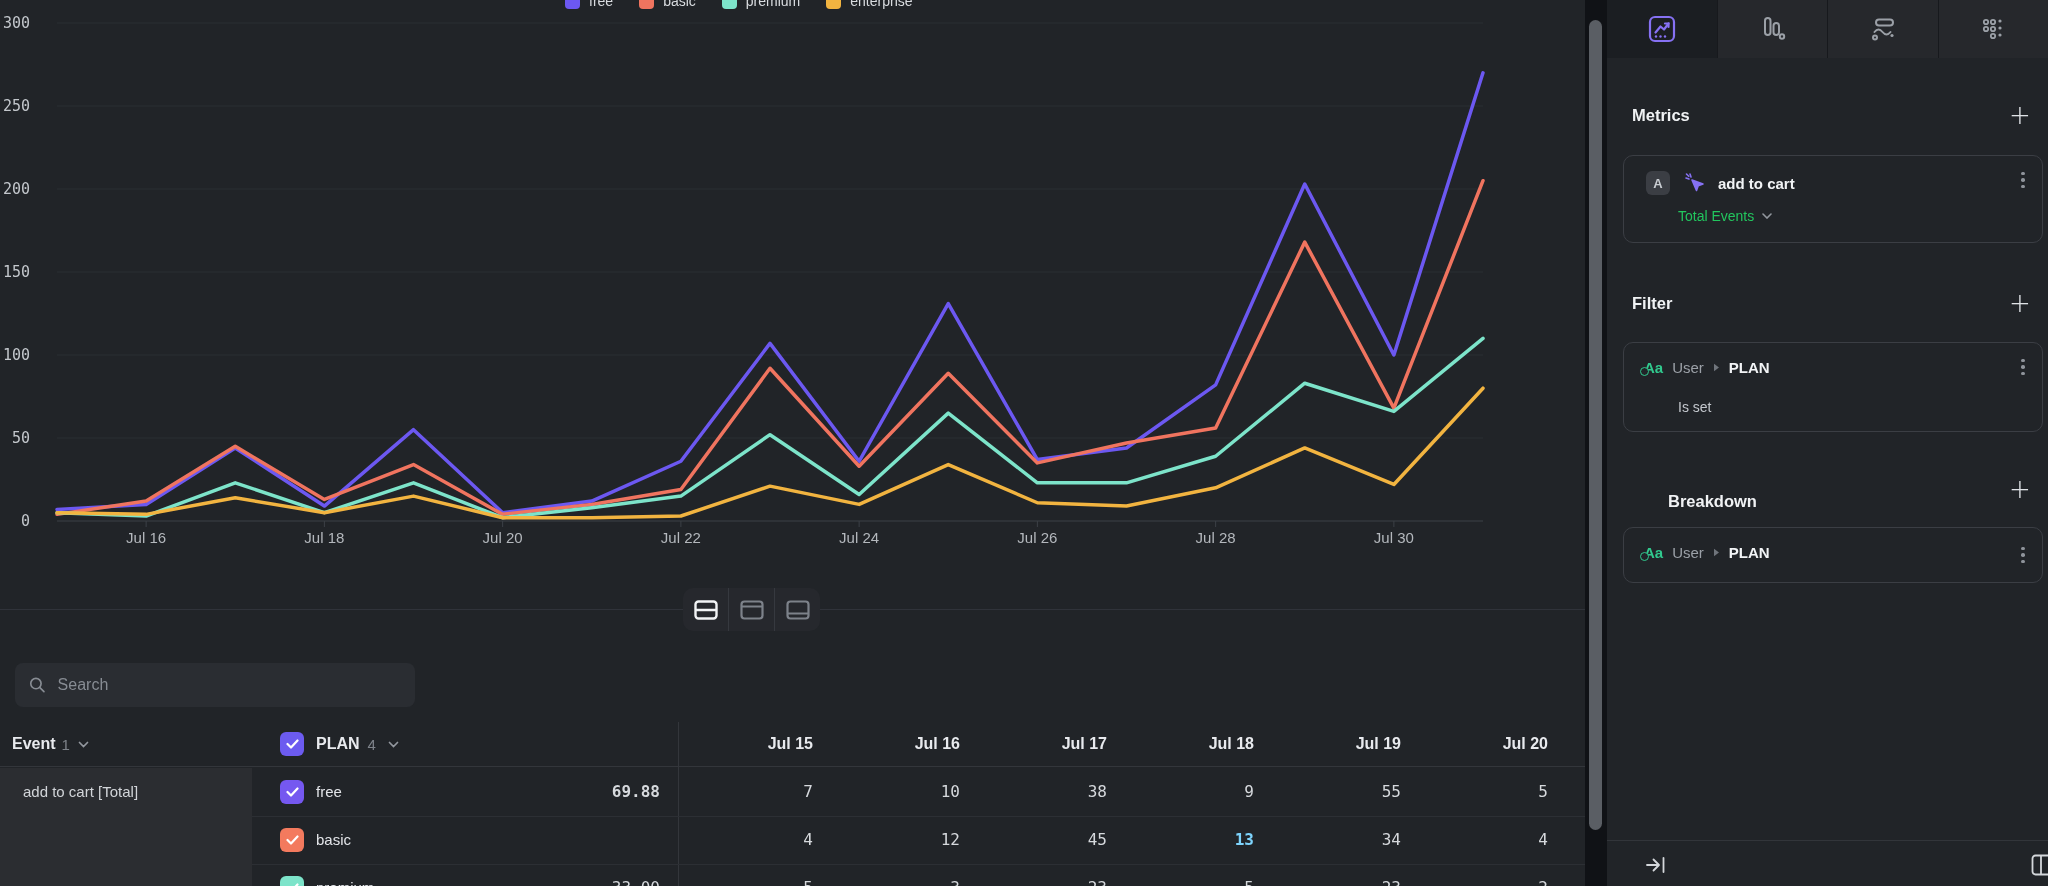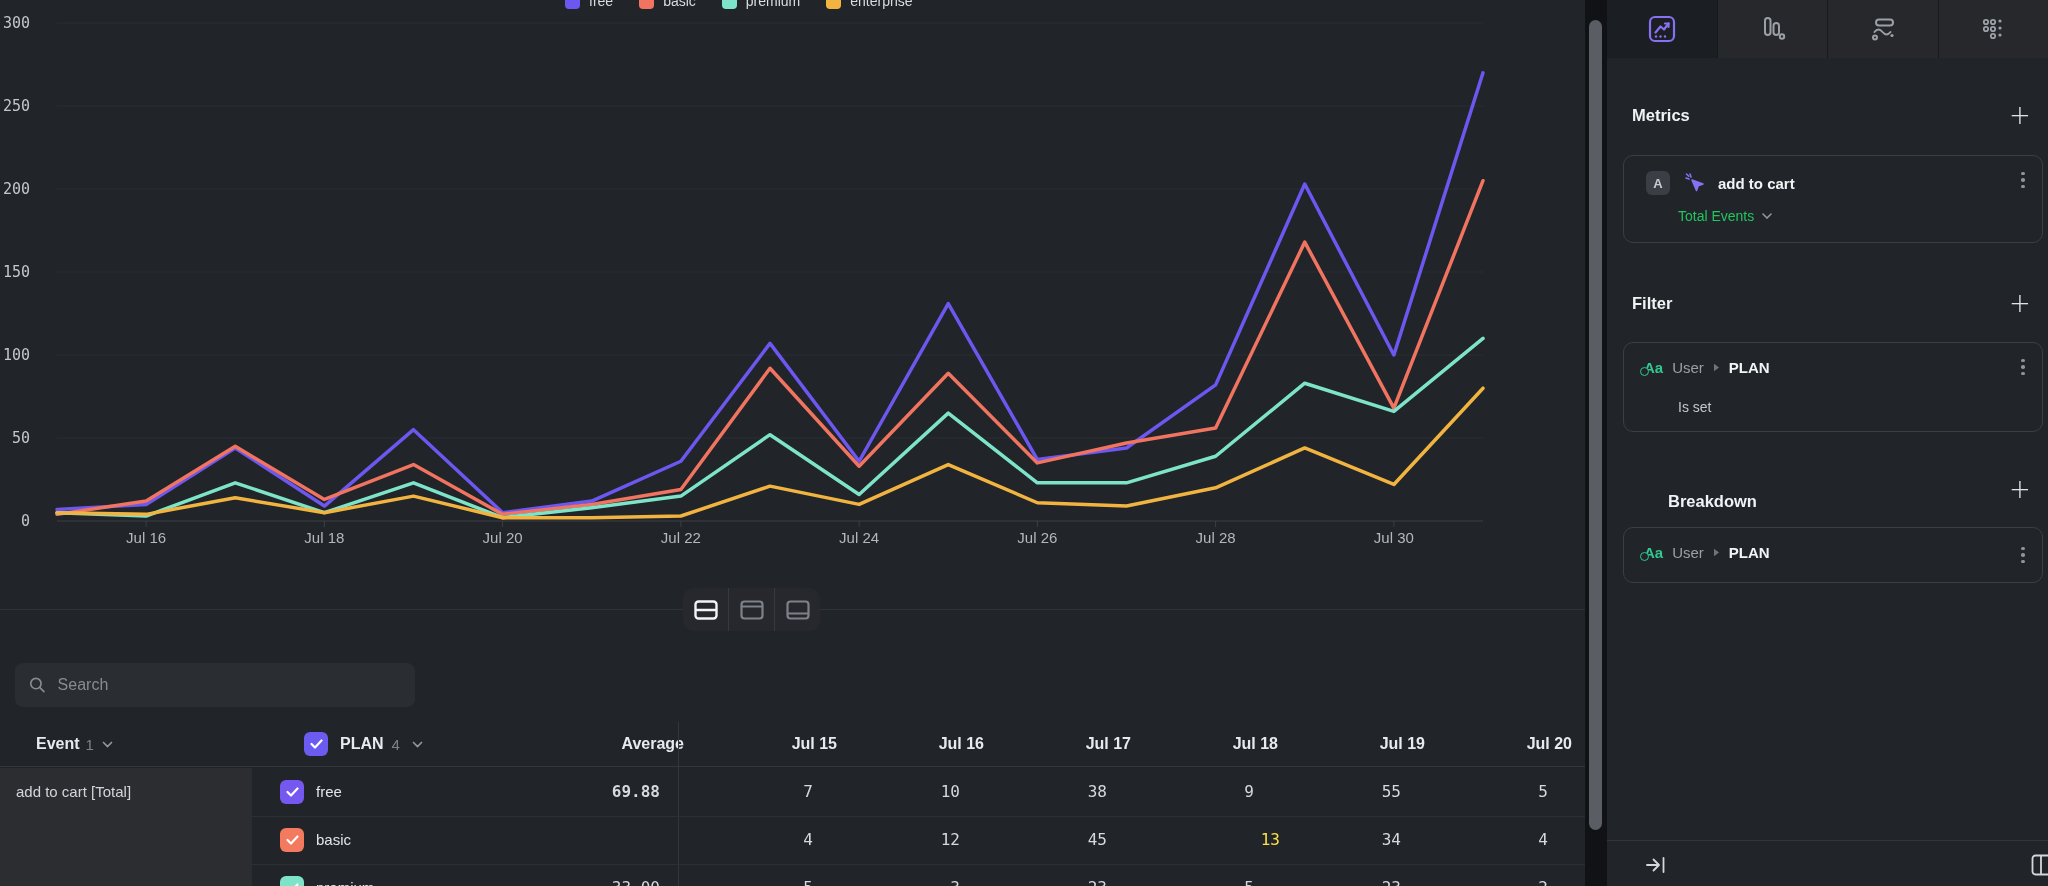--- a/index.html
+++ b/index.html
@@ -14,29 +14,29 @@
   #chart-divider { position:absolute; left:0; top:609px; width:1585px; height:1px; background:#30333a; }
   #layout-switcher { position:absolute; left:683px; top:588px; width:137px; height:43px;
       background:#26282d; border-radius:10px; display:flex; overflow:hidden; }
   .layout-btn { flex:1; display:flex; align-items:center; justify-content:center; cursor:pointer; }
   .layout-btn + .layout-btn { border-left:1px solid #36393f; }
   #search-box { position:absolute; left:15px; top:663px; width:400px; height:44px; background:#2a2d32;
       border-radius:8px; display:flex; align-items:center; padding:0 14px; gap:12px; }
   #search-box input { background:transparent; border:none; outline:none; color:#d7dade;
       font-size:16px; font-family:"Liberation Sans",sans-serif; width:100%; }
   #search-box input::placeholder { color:#878c93; }
-  #table-header { position:absolute; left:0; top:722px; width:1585px; height:44px;margin-left:24px; }
+  #table-header { position:absolute; left:0; top:722px; width:1585px; height:44px; }
   .hdr-text { color:#e8eaee; font-size:16px; font-weight:600; }
   .hdr-count { color:#7e838a; font-weight:400; margin-left:6px; font-size:15px; }
   .cell-right { position:absolute; text-align:right; top:0; height:44px; line-height:44px; }
   #header-divider { position:absolute; left:0; top:766px; width:1585px; height:1px; background:#33363b; }
   #vcol-divider { position:absolute; left:678px; top:722px; width:1px; height:164px; background:#33363b; }
   .row-divider { position:absolute; left:252px; width:1333px; height:1px; background:#2c2f34; }
   #event-col-panel { position:absolute; left:0; top:768px; width:252px; height:118px; background:#2b2d31; }
-  #event-row-label { position:absolute; left:16px; top:0; height:48px; line-height:48px;
+  #event-row-label { position:absolute; left:23px; top:0; height:48px; line-height:48px;
       color:#d2d5d9; font-size:15px;text-align:right; }
   .trow { position:absolute; left:0; width:1585px; height:48px; }
   .checkbox { width:24px; height:24px; border-radius:6px; display:flex; align-items:center;
       justify-content:center; }
   .mono { font-family:"DejaVu Sans Mono", monospace; }
   #scroll-gap { position:absolute; left:1585px; top:0; width:22px; height:886px; background:#101216; }
   #scroll-thumb { position:absolute; left:4px; top:20px; width:13px; height:810px; border-radius:7px; background:#5a5e64; }
   #sidebar { position:absolute; left:1607px; top:0; width:441px; height:886px; background:#212428; overflow:hidden; }
   #tabbar { position:absolute; left:0; top:0; width:441px; height:58px; display:flex; background:#26282c; }
   .tab { flex:1; display:flex; align-items:center; justify-content:center; cursor:pointer; }
@@ -165,21 +165,20 @@
         <svg width="13" height="10" viewBox="0 0 13 10">
             <path d="M1.5 5 L5 8.5 L11.5 1.5" fill="none" stroke="#fff" stroke-width="2.2" stroke-linecap="round" stroke-linejoin="round"></path>
           </svg>
       </span>
       <span class="hdr-text">PLAN</span>
       <span class="hdr-count" style="margin-left:-4px;">4</span>
       <svg width="11" height="7" viewBox="0 0 11 7">
           <path d="M1.5 1.5 L5.5 5.5 L9.5 1.5" fill="none" stroke="#92979e" stroke-width="1.7" stroke-linecap="round"></path>
         </svg>
     </div>
-    <div class="cell-right hdr-text" style="left:480px; width:180px;">Average</div>
     <div id="date-headers">
         <div class="cell-right hdr-text" style="left: 680px; width: 133px;">Jul 15</div>
         <div class="cell-right hdr-text" style="left: 827px; width: 133px;">Jul 16</div>
         <div class="cell-right hdr-text" style="left: 974px; width: 133px;">Jul 17</div>
         <div class="cell-right hdr-text" style="left: 1121px; width: 133px;">Jul 18</div>
         <div class="cell-right hdr-text" style="left: 1268px; width: 133px;">Jul 19</div>
         <div class="cell-right hdr-text" style="left: 1415px; width: 133px;">Jul 20</div>
       </div>
   </div>
 
@@ -203,21 +202,21 @@
       <div class="trow" style="top: 816px;">
         <span class="checkbox" style="position: absolute; left: 280px; top: 12px; background: rgb(243, 122, 94);">
           <svg width="13" height="10" viewBox="0 0 13 10">
             <path d="M1.5 5 L5 8.5 L11.5 1.5" fill="none" stroke="#fff" stroke-width="2.2" stroke-linecap="round" stroke-linejoin="round"></path>
           </svg>
         </span>
         <span style="position: absolute; left: 316px; top: 0px; height: 48px; line-height: 48px; color: rgb(227, 229, 233); font-size: 15px;">basic</span>
         <span class="cell-right mono" style="left: 680px; width: 133px; height: 48px; line-height: 48px; color: rgb(214, 217, 221); font-size: 16px;">4</span>
         <span class="cell-right mono" style="left: 827px; width: 133px; height: 48px; line-height: 48px; color: rgb(214, 217, 221); font-size: 16px;">12</span>
         <span class="cell-right mono" style="left: 974px; width: 133px; height: 48px; line-height: 48px; color: rgb(214, 217, 221); font-size: 16px;">45</span>
-        <span class="cell-right mono" style="left: 1147px; width: 133px; height: 48px; line-height: 48px; color: #fde047; font-size: 16px;">13</span>
+        <span class="cell-right mono" style="left: 1121px; width: 133px; height: 48px; line-height: 48px; color: #7dd3fc; font-size: 16px; font-weight: bold;">13</span>
         <span class="cell-right mono" style="left: 1268px; width: 133px; height: 48px; line-height: 48px; color: rgb(214, 217, 221); font-size: 16px;">34</span>
         <span class="cell-right mono" style="left: 1415px; width: 133px; height: 48px; line-height: 48px; color: rgb(214, 217, 221); font-size: 16px;">4</span>
       </div>
       <div class="trow" style="top: 864px;">
         <span class="checkbox" style="position: absolute; left: 280px; top: 12px; background: rgb(125, 228, 202);">
           <svg width="13" height="10" viewBox="0 0 13 10">
             <path d="M1.5 5 L5 8.5 L11.5 1.5" fill="none" stroke="#fff" stroke-width="2.2" stroke-linecap="round" stroke-linejoin="round"></path>
           </svg>
         </span>
         <span style="position: absolute; left: 316px; top: 0px; height: 48px; line-height: 48px; color: rgb(227, 229, 233); font-size: 15px;">premium</span>

